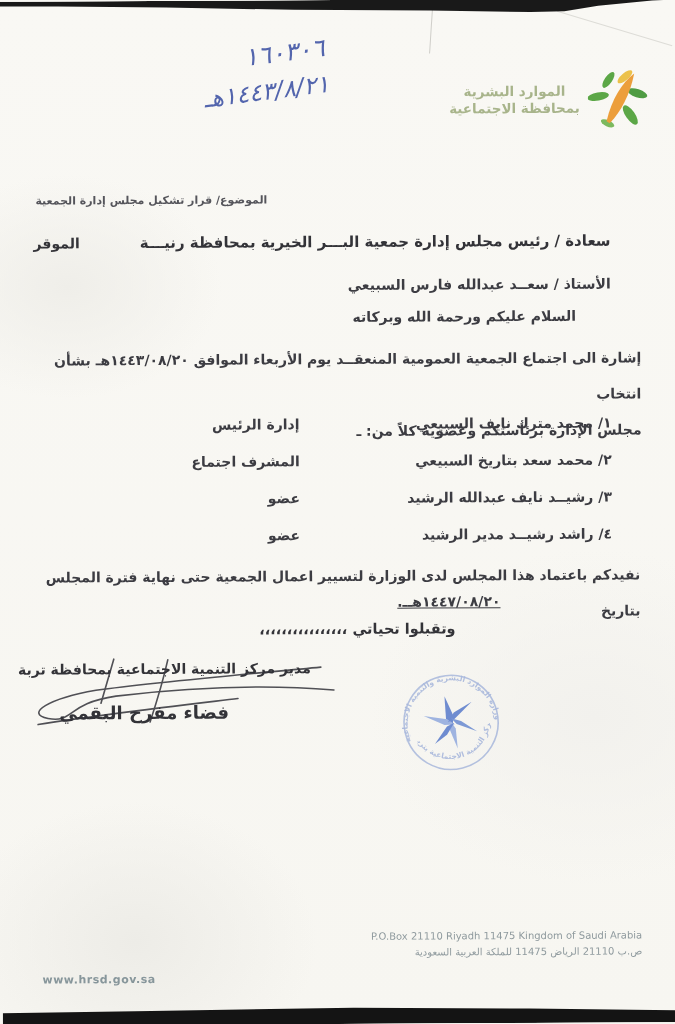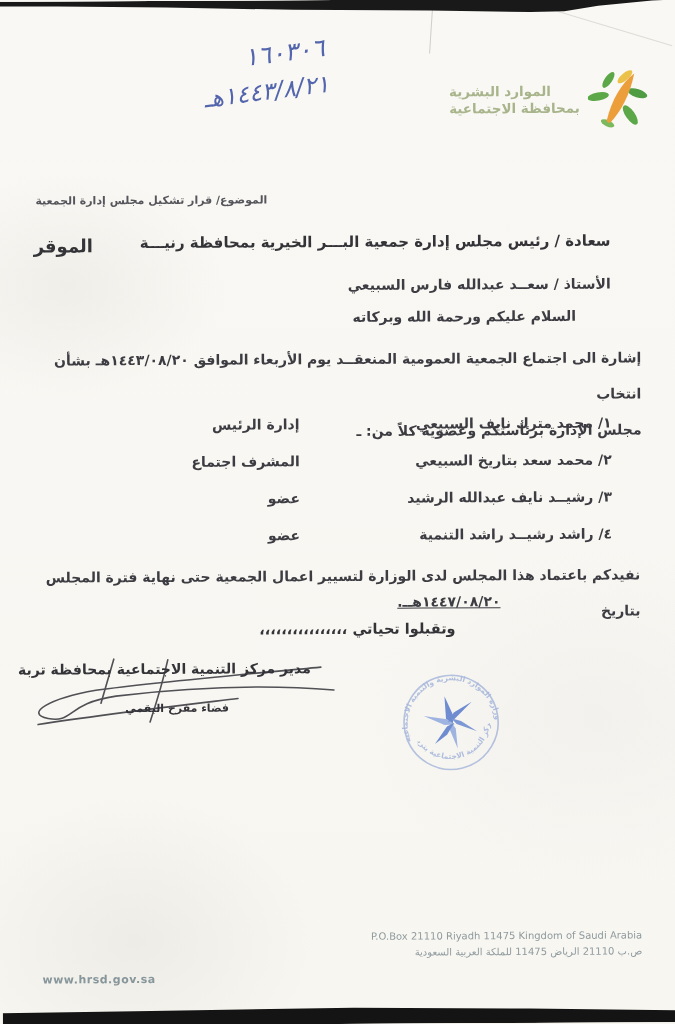--- a/index.html
+++ b/index.html
@@ -31,39 +31,39 @@
   .handwriting{
     position:absolute;left:112px;top:44px;width:218px;text-align:right;
     transform:rotate(-7deg);color:#4256a6;direction:rtl;opacity:.9;
     font-style:italic;letter-spacing:4px;z-index:3;
   }
   .hw-number{font-size:25px;line-height:34px;letter-spacing:9px;padding-left:6px;}
   .hw-date{font-size:24px;line-height:38px;letter-spacing:2px;}
 
   
   .logo{position:absolute;left:428px;top:60px;width:224px;height:82px;display:flex;align-items:center;justify-content:flex-end;gap:8px;z-index:2;}
-  .logo-text{direction:rtl;text-align:left;color:#a8b48b;font-weight:bold;font-size:13.5px;line-height:17px;white-space:nowrap;}
+  .logo-text{direction:rtl;text-align:center;color:#a8b48b;font-weight:bold;font-size:13.5px;line-height:17px;white-space:nowrap;}
   .logo-mark{width:62px;height:66px;flex:0 0 auto;}
 
   
   .txt{position:absolute;direction:rtl;color:#3c3c42;}
   .subject{left:37px;top:193px;font-size:11px;font-weight:bold;color:#55555b;}
   .heading{left:35px;right:63px;top:233px;font-size:15px;font-weight:bold;text-align:right;color:#333338;}
-  .heading .moqar{position:absolute;left:0;top:1px;font-size:18px;}
+  .heading .moqar{position:absolute;left:0;top:1px;font-size:14px;}
   .recipient{right:63px;top:277px;font-size:14px;font-weight:bold;}
   .greeting{right:98px;top:309px;font-size:14px;font-weight:bold;}
   .body-par{left:35px;right:33px;top:341px;font-size:14px;font-weight:bold;text-align:right;line-height:36px;}
   .members{position:absolute;left:35px;right:63px;top:416px;direction:rtl;}
   .member-row{position:relative;height:37px;font-size:14px;font-weight:bold;color:#3c3c42;}
   .member-role{position:absolute;right:312px;top:0;}
   .closing{left:35px;right:35px;top:558px;font-size:14px;font-weight:bold;text-align:right;line-height:36px;}
   .closing-date{right:175px;top:594px;font-size:14px;font-weight:bold;text-decoration:underline;}
   .farewell{right:220px;top:621px;font-size:14.5px;font-weight:bold;color:#333338;}
   .signer-title{right:365px;top:660px;font-size:14px;font-weight:bold;white-space:nowrap;color:#333338;}
-  .signer-name{right:447px;top:701px;font-size:11px;font-weight:bold;white-space:nowrap;color:#333338;}
+  .signer-name{right:447px;top:701px;font-size:18px;font-weight:bold;white-space:nowrap;color:#333338;}
   .signature-svg{position:absolute;left:15px;top:650px;width:330px;height:110px;z-index:3;}
 
   .stamp{position:absolute;left:385px;top:658px;width:130px;height:130px;opacity:.78;transform:rotate(-14deg);z-index:2;}
 
   
   .footer-en{position:absolute;right:35px;top:931px;font-size:10px;color:#8f9a9e;direction:ltr;}
   .footer-ar{position:absolute;right:35px;top:947px;font-size:10px;color:#8f9a9e;direction:rtl;}
   .website{position:absolute;left:40px;top:944px;font-size:11px;font-weight:bold;color:#87969b;letter-spacing:.5px;direction:ltr;margin-top:28px;}
 </style>
 </head>
@@ -123,21 +123,21 @@
       <span>محمد سعد بتاريخ السبيعي</span>
       <span class="member-role">المشرف اجتماع</span>
     </div>
     <div class="member-row">
       <span>٣/</span>
       <span>رشيــد نايف عبدالله الرشيد</span>
       <span class="member-role">عضو</span>
     </div>
     <div class="member-row">
       <span>٤/</span>
-      <span>راشد رشيــد راشد التنمية</span>
+      <span>راشد رشيــد مدير الرشيد</span>
       <span class="member-role">عضو</span>
     </div>
   </div>
 
   <div class="txt closing">نفيدكم باعتماد هذا المجلس لدى الوزارة لتسيير اعمال الجمعية حتى نهاية فترة المجلس بتاريخ</div>
   <div class="txt closing-date">١٤٤٧/٠٨/٢٠هــ.</div>
 
   <div class="txt farewell">وتقبلوا تحياتي ،،،،،،،،،،،،،،،،</div>
 
   <div class="txt signer-title">مدير مركز التنمية الاجتماعية بمحافظة تربة</div>

